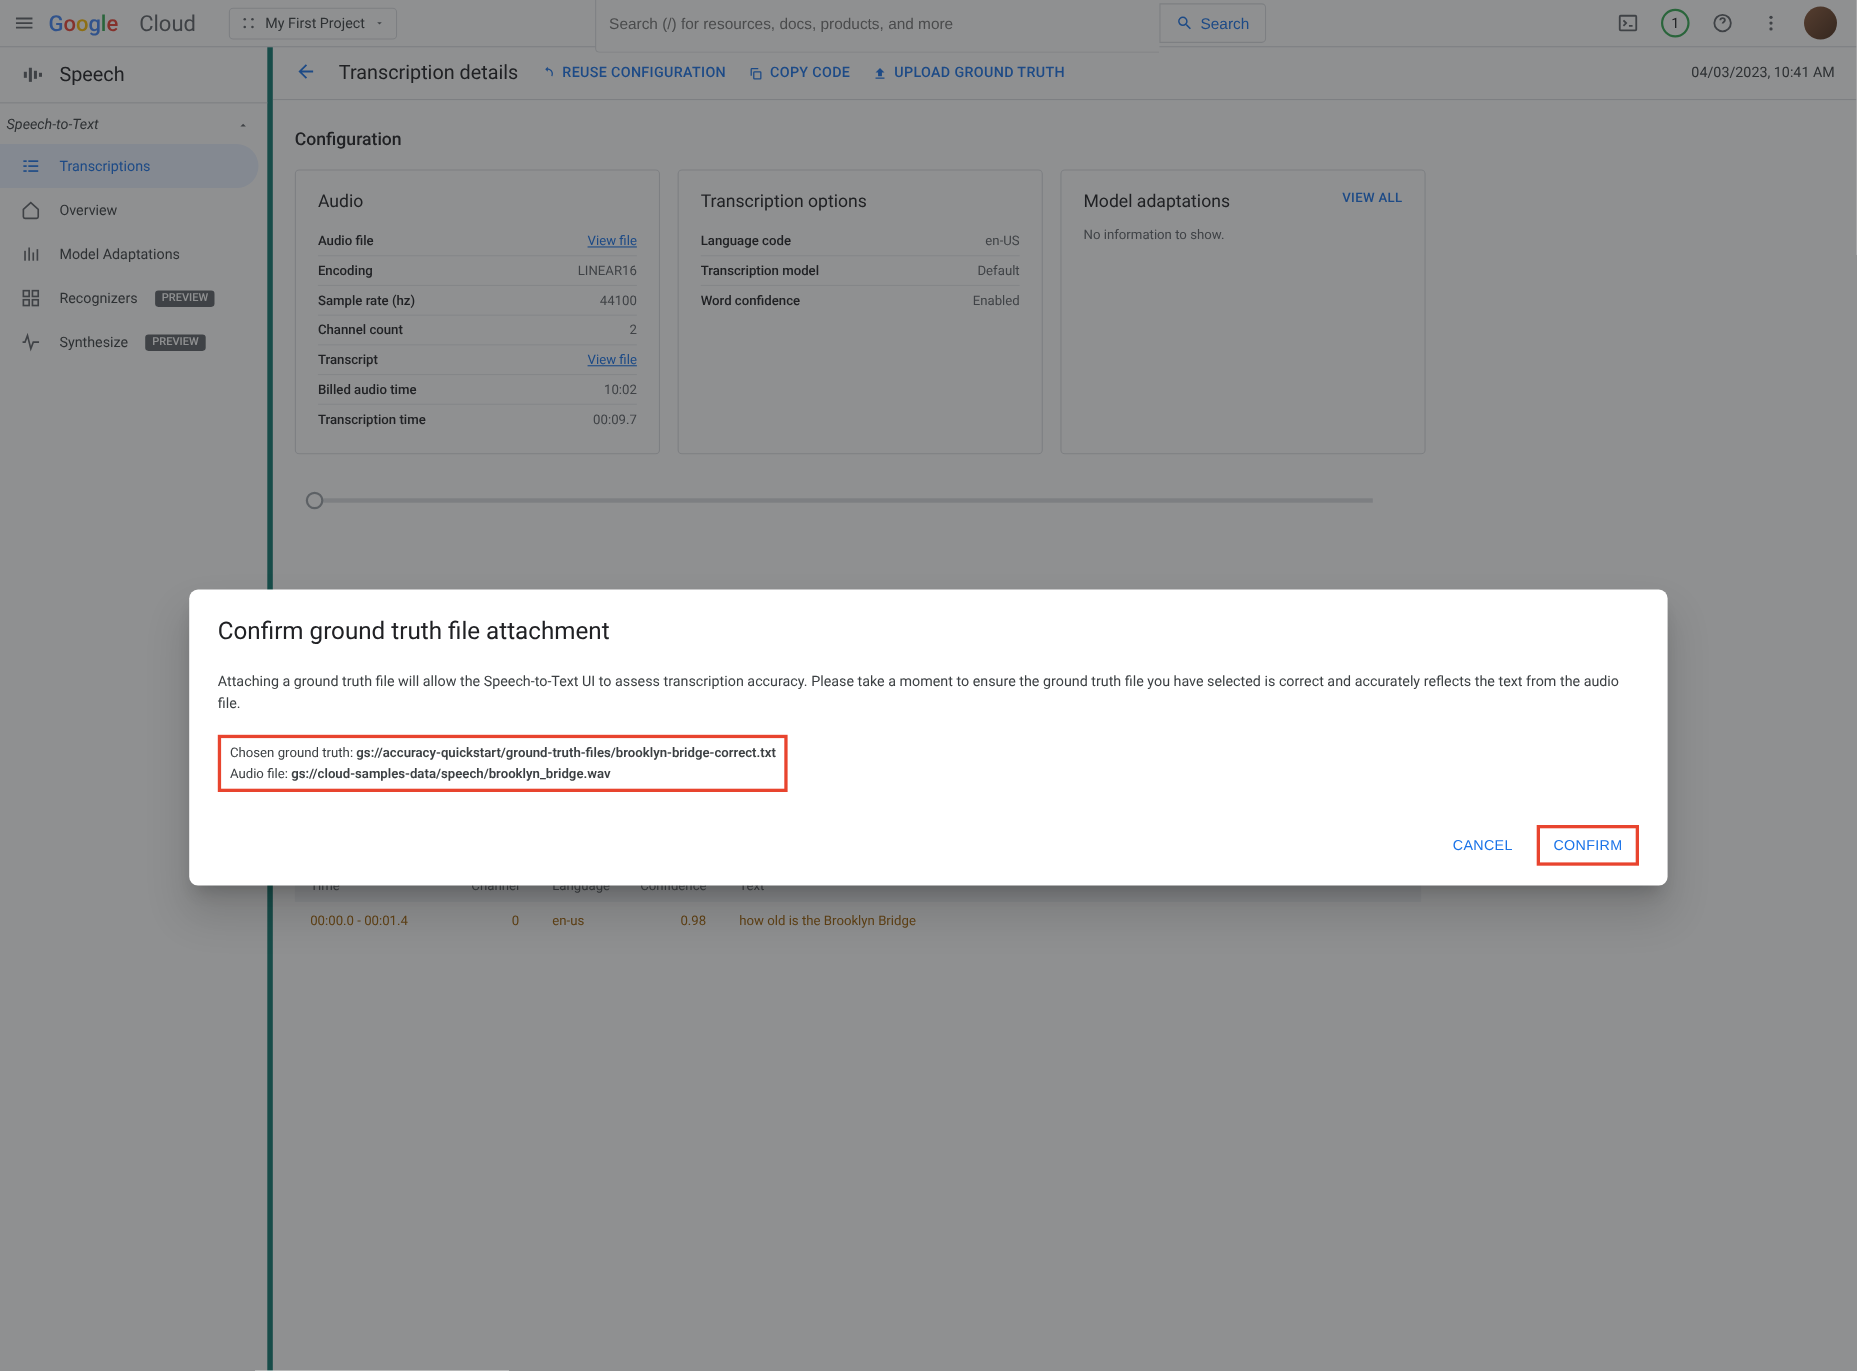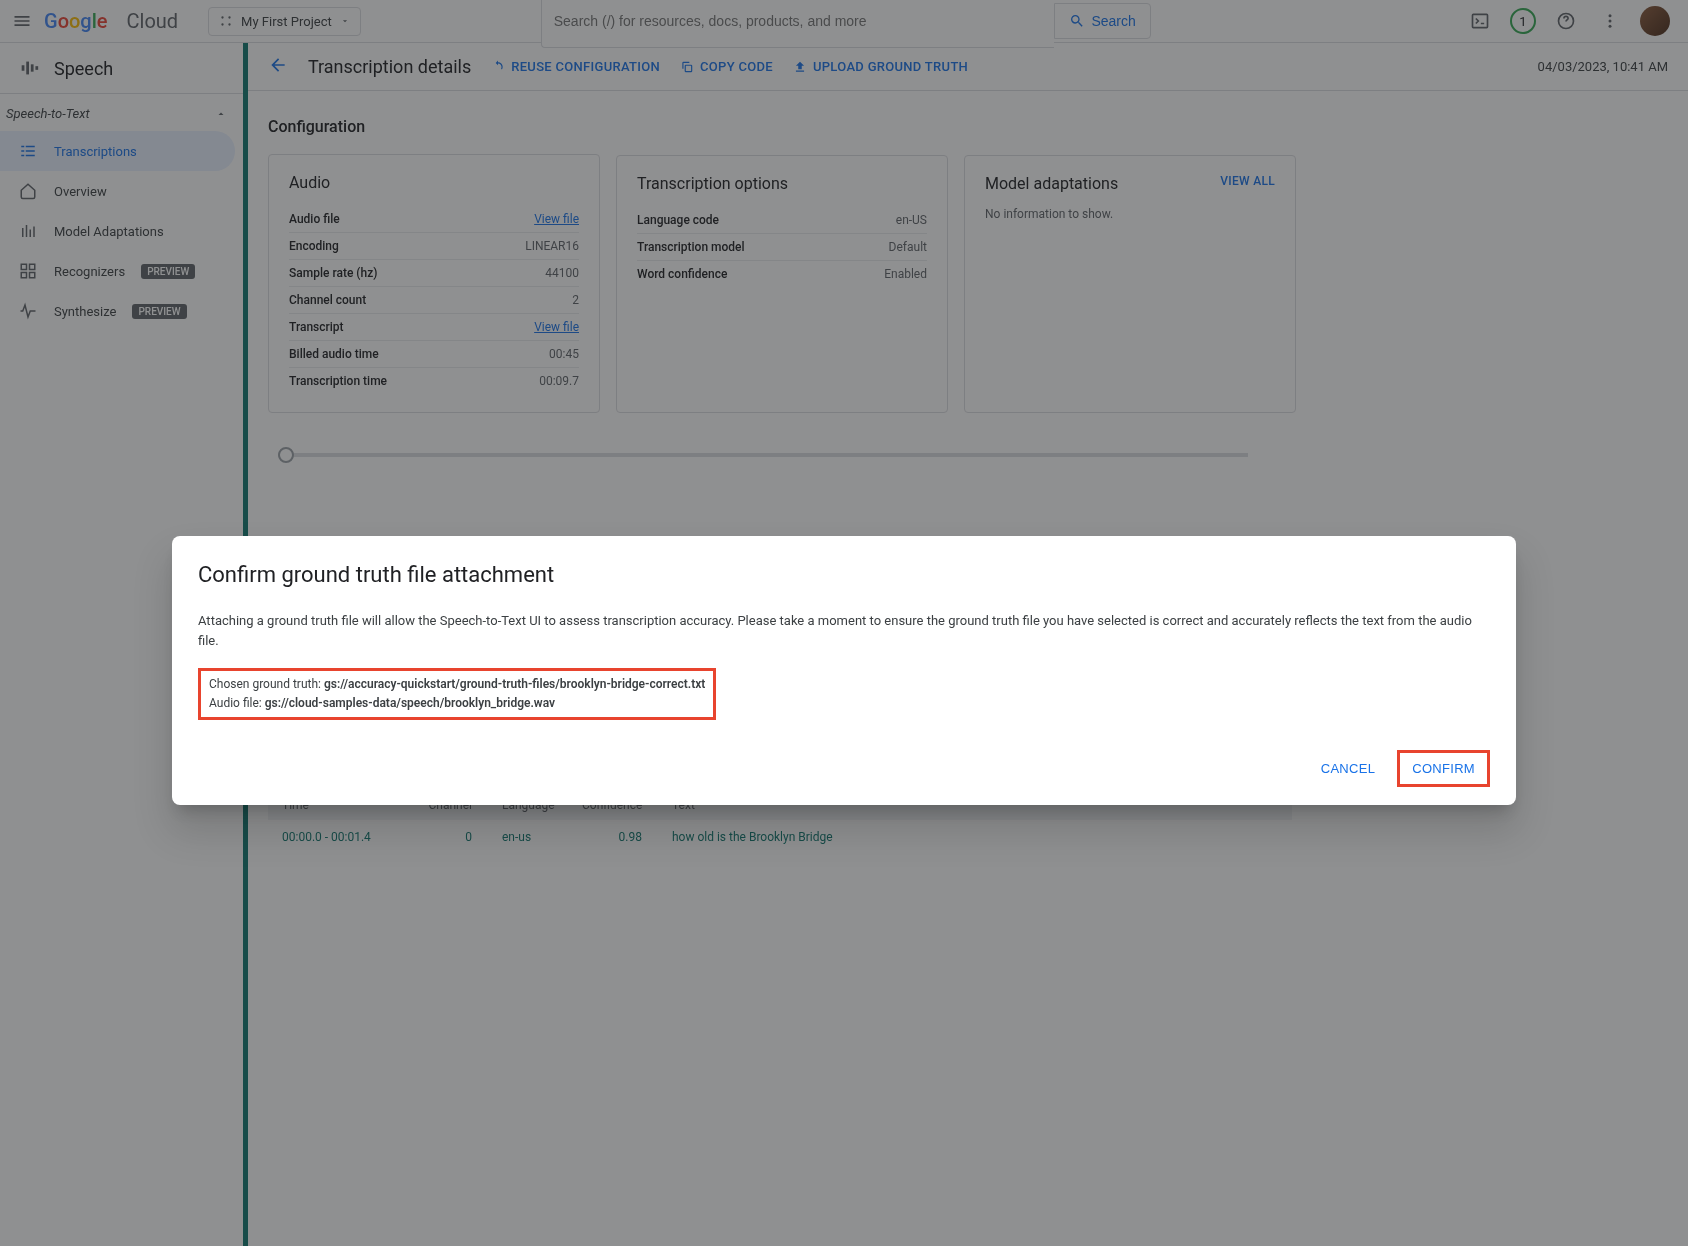--- a/index.html
+++ b/index.html
@@ -89,21 +89,21 @@
   border-bottom: 1px solid #dadce0;
   gap: 20px;
 }
 .back-arrow { color: #1a73e8; cursor: pointer; }
 .page-title { font-size: 18px; color: #202124; }
 .action-btn { color: #1a73e8; font-size: 13px; font-weight: 500; display: flex; align-items: center; gap: 6px; cursor: pointer; letter-spacing: 0.3px; }
 .timestamp { margin-left: auto; font-size: 13px; color: #3c4043; }
 
 .body-content { padding: 26px 20px; }
 .section-title { font-size: 16px; font-weight: 500; color: #202124; margin-bottom: 18px; }
-.cards-row { display: flex; gap: 16px; margin-bottom: 40px; align-items: flex-end; }
+.cards-row { display: flex; gap: 16px; margin-bottom: 40px; }
 .card { border: 1px solid #dadce0; border-radius: 4px; width: 332px; padding: 18px 20px; position: relative; min-height: 258px; }
 .card-title { font-size: 16px; color: #202124; margin-bottom: 14px; }
 .card-row { display: flex; justify-content: space-between; font-size: 12px; padding: 6px 0; border-bottom: 1px solid #e8eaed; }
 .card-row:last-child { border-bottom: none; }
 .card-label { color: #202124; font-weight: 500; }
 .card-value { color: #5f6368; }
 .card-link { color: #1a73e8; text-decoration: underline; cursor: pointer; }
 .view-all { position: absolute; top: 18px; right: 20px; color: #1a73e8; font-size: 12px; font-weight: 500; cursor: pointer; letter-spacing: 0.3px; }
 .no-info { font-size: 12px; color: #5f6368; }
 
@@ -111,21 +111,21 @@
 .slider-thumb { position: absolute; left: 0; top: -6px; width: 16px; height: 16px; background: #fff; border: 2px solid #9aa0a6; border-radius: 50%; }
 
 .view-less { color: #1a73e8; font-size: 12px; font-weight: 500; display: flex; align-items: center; gap: 6px; cursor: pointer; margin-bottom: 18px; letter-spacing: 0.3px; }
 
 .transcription-header { display: flex; align-items: center; gap: 14px; margin-bottom: 12px; }
 .transcription-title { font-size: 16px; font-weight: 500; color: #202124; }
 .download-btn { color: #1a73e8; font-size: 12px; font-weight: 500; display: flex; align-items: center; gap: 4px; cursor: pointer; letter-spacing: 0.3px; }
 
 .table { width: 1024px; }
 .table-header { background: #f1f3f4; display: flex; padding: 8px 14px; font-size: 12px; color: #5f6368; }
-.table-row { display: flex; padding: 10px 14px; font-size: 12px; color: #0f766e; }
+.table-row { display: flex; padding: 10px 14px; font-size: 12px; color: #a16207; }
 .col-time { width: 130px; }
 .col-channel { width: 90px; text-align: right; padding-right: 30px; }
 .col-lang { width: 80px; }
 .col-conf { width: 90px; text-align: right; padding-right: 30px; }
 .col-text { flex: 1; }
 
 
 .overlay {
   position: absolute;
   inset: 0;
@@ -346,21 +346,21 @@
               <div class="card-row">
                 <span class="card-label">Channel count</span>
                 <span class="card-value">2</span>
               </div>
               <div class="card-row">
                 <span class="card-label">Transcript</span>
                 <span class="card-link">View file</span>
               </div>
               <div class="card-row">
                 <span class="card-label">Billed audio time</span>
-                <span class="card-value">00:45</span>
+                <span class="card-value">10:02</span>
               </div>
               <div class="card-row">
                 <span class="card-label">Transcription time</span>
                 <span class="card-value">00:09.7</span>
               </div>
             </div>
         </div>
 
         <div class="card">
           <div class="card-title">Transcription options</div>

